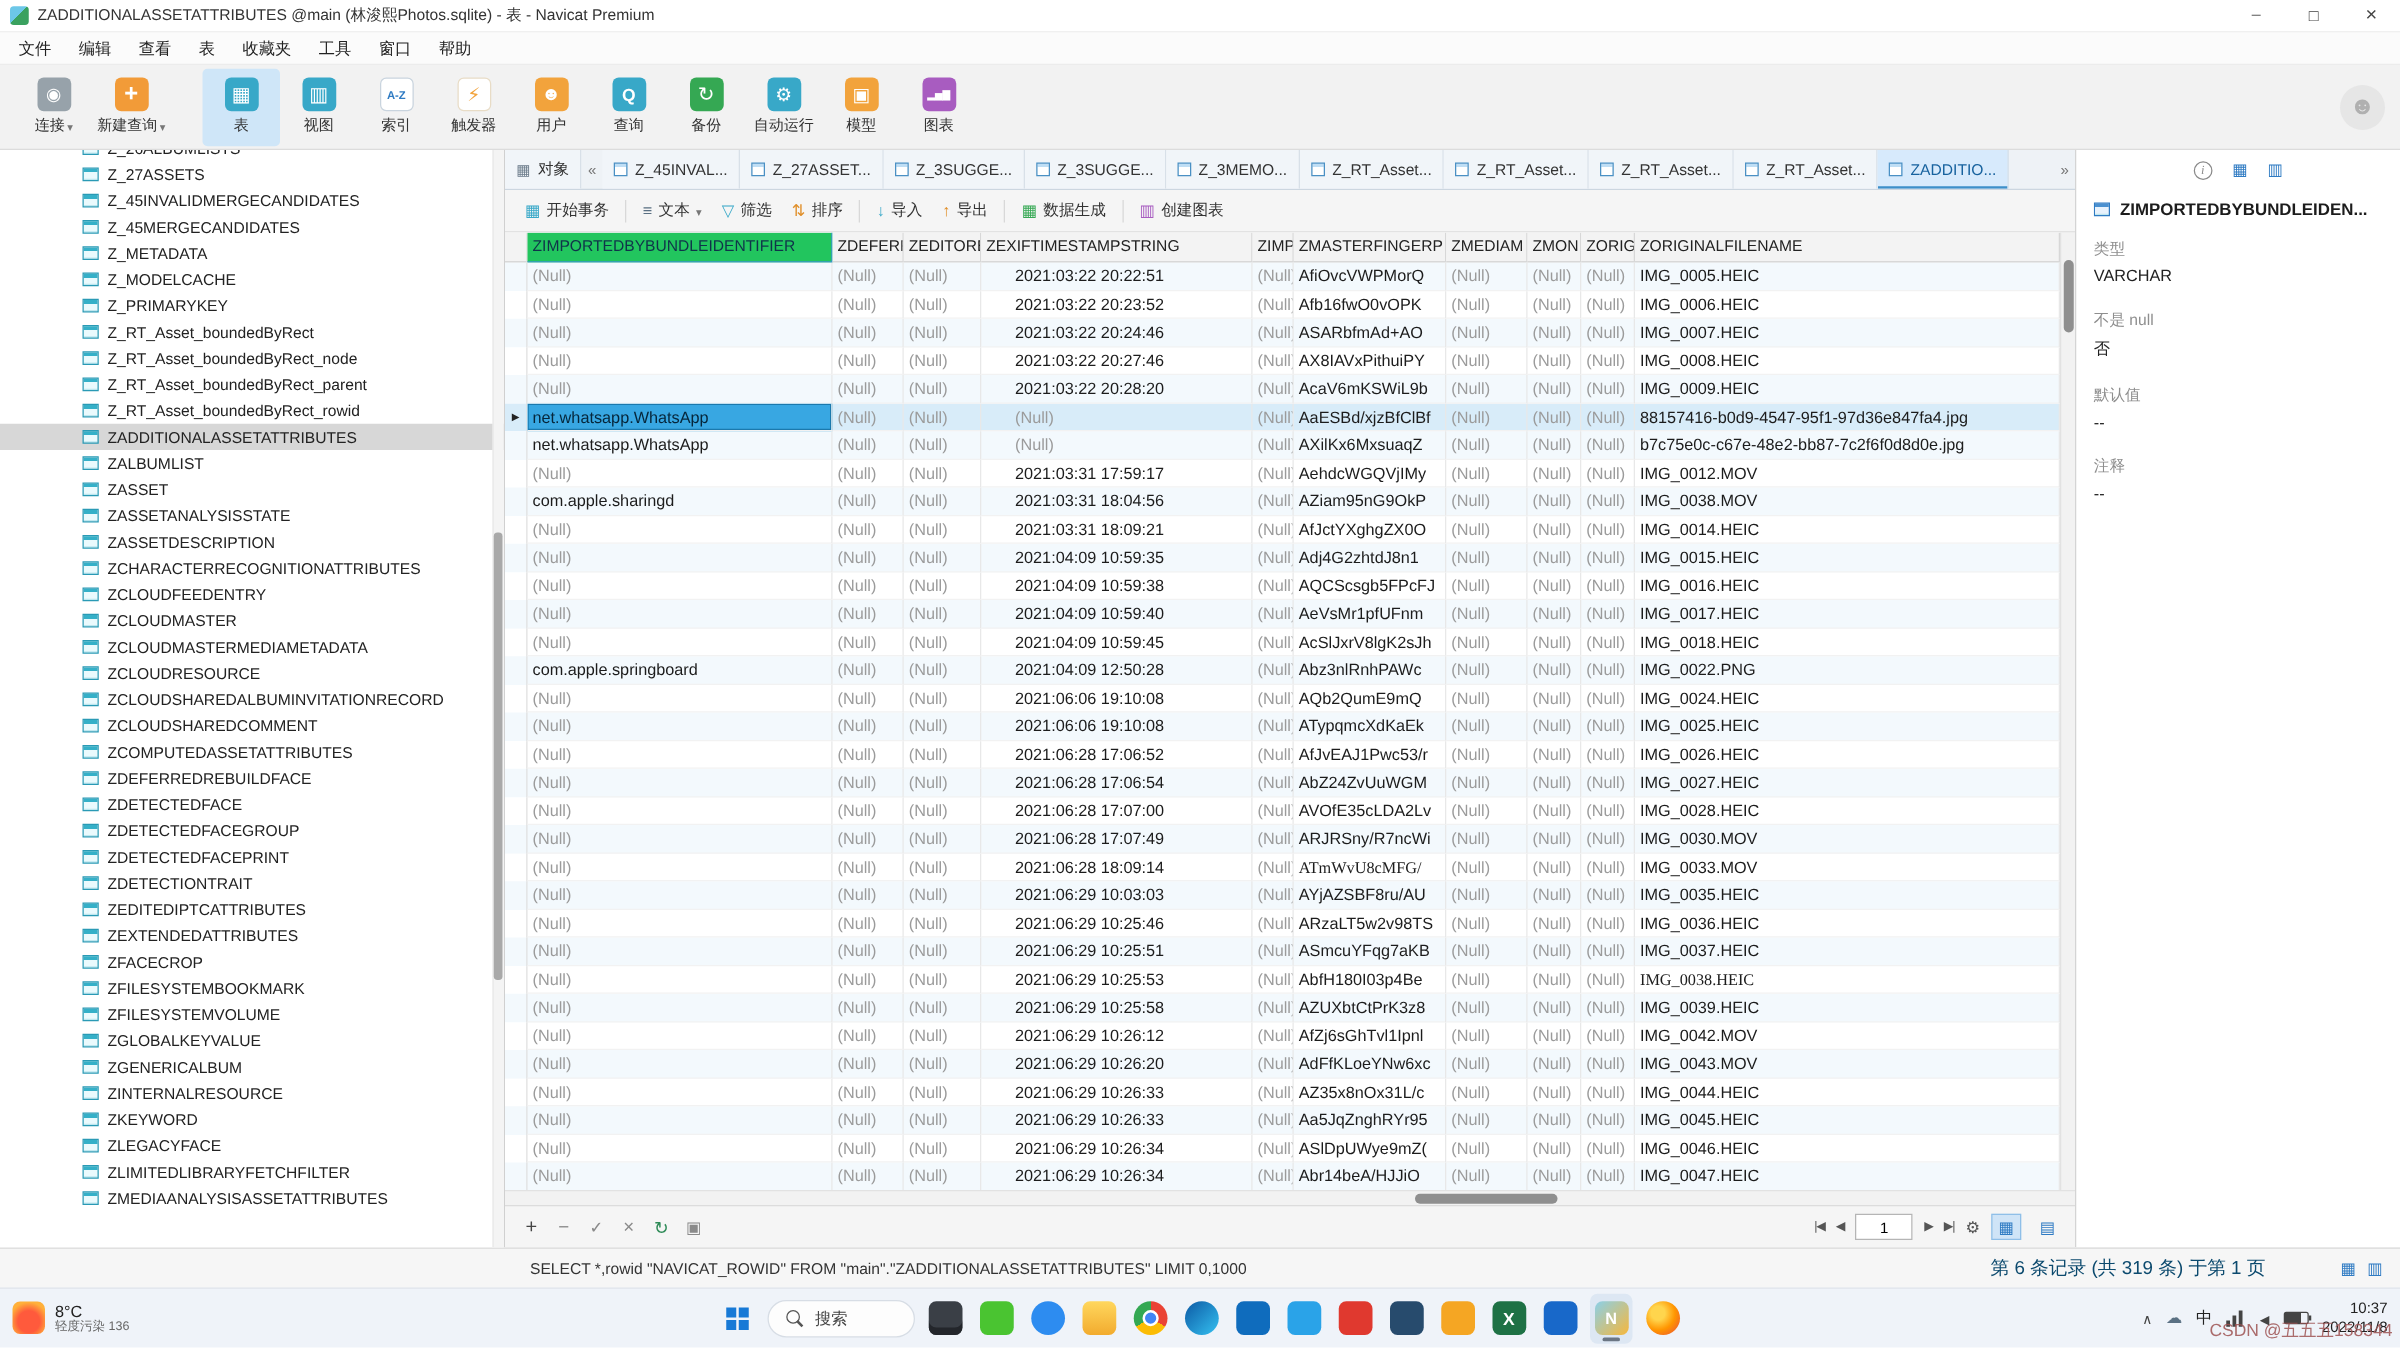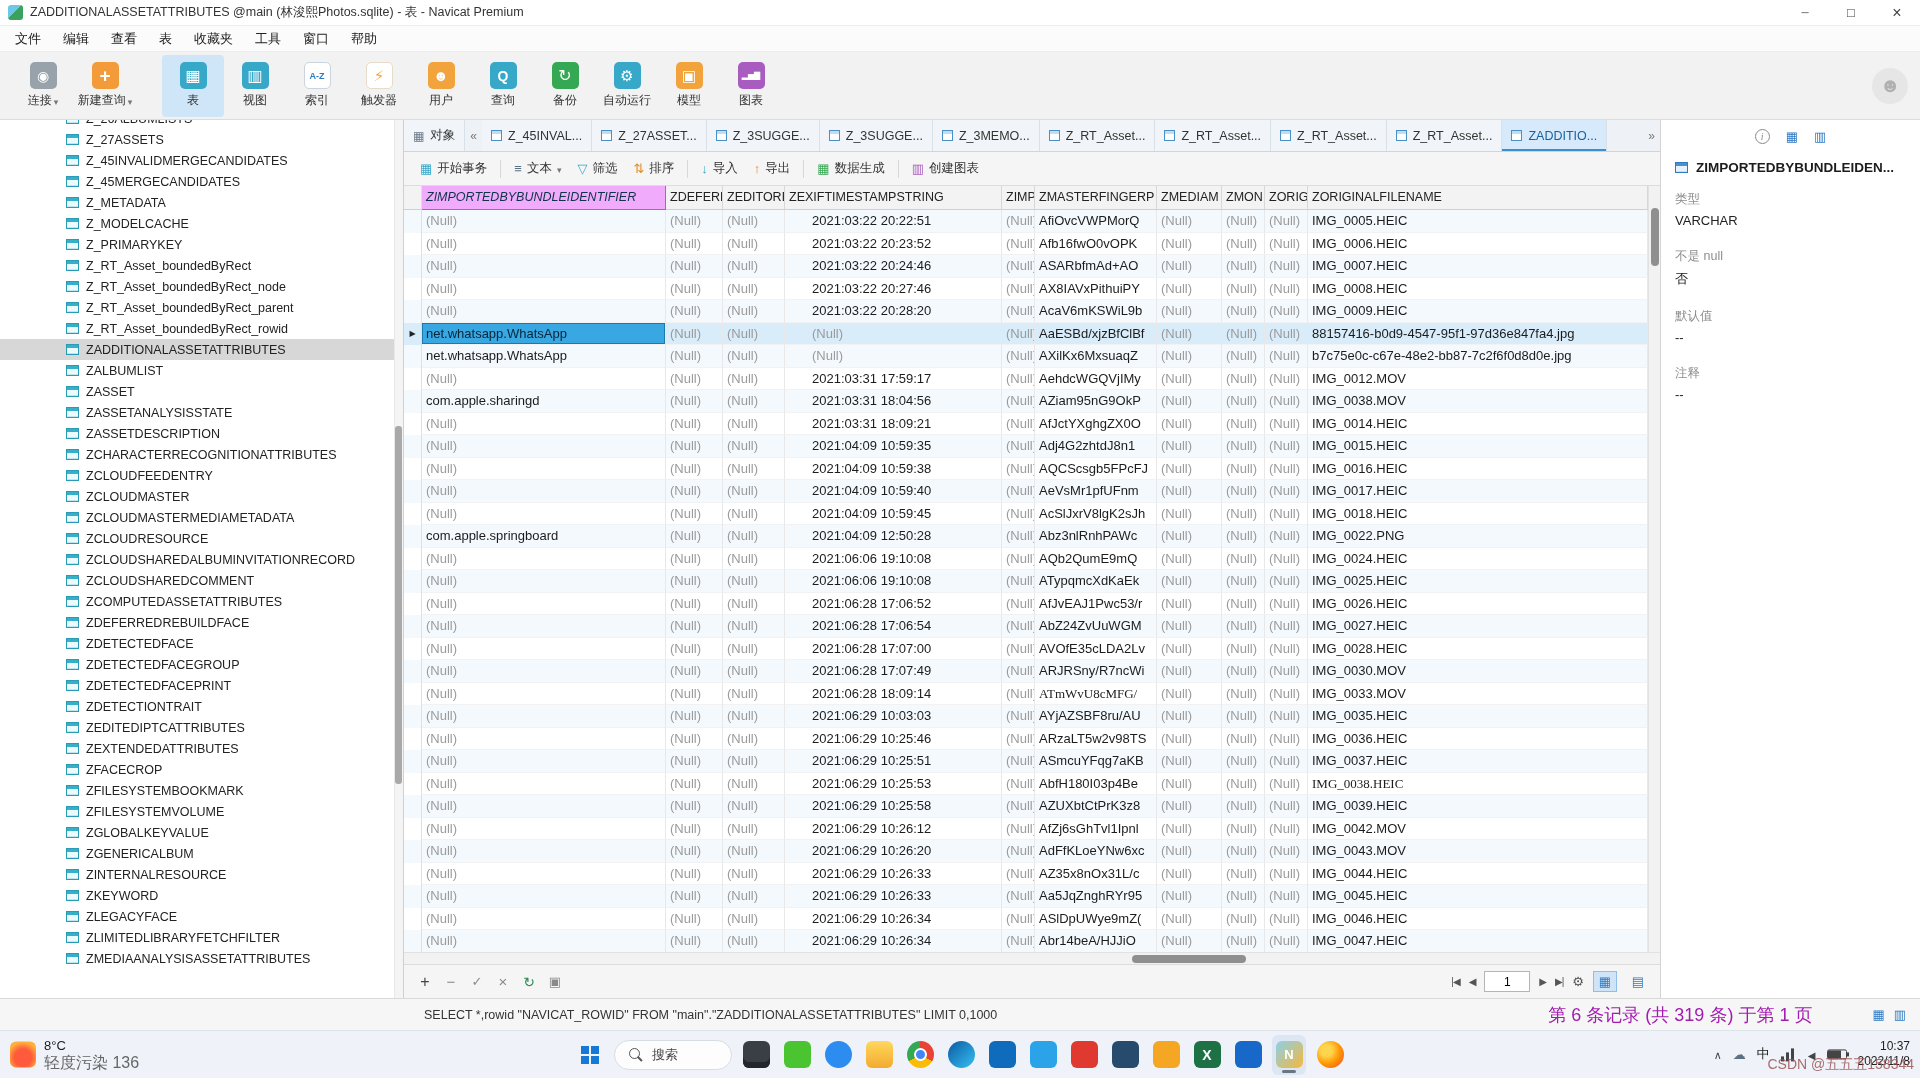--- a/index.html
+++ b/index.html
@@ -77,21 +77,21 @@
 .sort-icon{color:#e08f2a;} .sort-icon::before{content:"⇅";}
 .import-icon{color:#38a8c8;font-weight:bold;} .import-icon::before{content:"↓";}
 .export-icon{color:#e08f2a;font-weight:bold;} .export-icon::before{content:"↑";}
 .data-generation-icon{color:#35a853;} .data-generation-icon::before{content:"▦";}
 .create-chart-icon{color:#a85cc0;} .create-chart-icon::before{content:"▥";}
 
 .gridzone{flex:1;display:flex;overflow:hidden;}
 .gridcols{flex:1;display:flex;flex-direction:column;overflow:hidden;background:#fff;}
 .g-hrow{height:24px;flex:0 0 auto;display:flex;background:#f3f3f3;}
 .g-hcell{height:24px;line-height:23px;padding:0 4px;font-size:12.5px;color:#222;border-right:1px solid #d7d7d7;border-bottom:1px solid #cfcfcf;white-space:nowrap;overflow:hidden;background:#f3f3f3;}
-.g-hcell.selcol{background:#f0abfc;border-color:#3b97cc;color:#10334a;font-style:italic;}
+.g-hcell.selcol{background:#22c55e;border-color:#3b97cc;color:#10334a;}
 .g-gutter{width:18px;flex:0 0 auto;border-right:1px solid #e0e0e0;display:flex;align-items:center;justify-content:center;}
 .g-gutter.h{background:#f3f3f3;border-bottom:1px solid #cfcfcf;}
 .g-gutter.mark::before{content:"▶";font-size:8px;color:#222;}
 .g-body{flex:1;overflow:hidden;}
 .g-row{height:22.5px;display:flex;background:#fff;}
 .g-row.alt{background:#f3f9fd;}
 .g-row.selrow{background:#d8ecf9;}
 .g-cell{height:22.5px;line-height:22px;padding:0 4px;font-size:13px;color:#1c1c1c;border-right:1px solid #e8e8e8;border-bottom:1px solid #f2f2f2;white-space:nowrap;overflow:hidden;}
 .g-cell.nul{color:#9b9b9b;}
 .g-cell.ctime{padding-left:27px;}
@@ -126,29 +126,29 @@
 .info-ico{width:15px;height:15px;border:1px solid #8a8a8a;border-radius:50%;color:#8a8a8a;font-size:10px;display:flex;align-items:center;justify-content:center;}
 .info-ico::before{content:"i";font-style:italic;font-family:"Liberation Serif",serif;}
 .rp-tgl::before{content:"▦";} .rp-tgl2::before{content:"▥";}
 .rp-header{display:flex;align-items:center;gap:8px;font-weight:bold;font-size:13.5px;color:#1c1c1c;margin:8px 0 16px;white-space:nowrap;overflow:hidden;}
 .rp-field{margin-bottom:20px;}
 .rp-label{color:#8e8e8e;font-size:12.5px;margin-bottom:5px;}
 .rp-value{color:#222;font-size:13px;}
 
 .statusbar{height:32px;flex:0 0 auto;display:flex;align-items:center;background:#f6f6f6;border-top:1px solid #d9d9d9;padding-left:424px;}
 .sql{font-size:12.5px;color:#333;white-space:nowrap;overflow:hidden;}
-.rec{margin-left:auto;font-size:18px;color:#a21caf;white-space:nowrap;}
+.rec{margin-left:auto;font-size:15px;color:#0c4a6e;white-space:nowrap;}
 .sb-icons{display:flex;gap:9px;color:#2f7bc3;margin:0 14px 0 60px;font-size:13px;}
 .sbi.a::before{content:"▦";} .sbi.b::before{content:"▥";}
 
 .taskbar{height:48px;position:relative;background:#eff3f9;border-top:1px solid #dfe3ea;}
 .weather{position:absolute;left:10px;top:50%;transform:translateY(-50%);display:flex;align-items:center;gap:8px;}
 .weather-ico{width:26px;height:26px;border-radius:6px;background:radial-gradient(circle at 50% 62%,#ff5a3c 0 42%,#ffb03a 75%);}
 .weather-temp{font-size:13px;color:#222;line-height:1.2;}
-.weather-aqi{font-size:16px;color:#666;line-height:1.2;}
+.weather-aqi{font-size:10px;color:#666;line-height:1.2;}
 .tb-center{position:absolute;left:50%;top:50%;transform:translate(-50%,-50%);display:flex;align-items:center;gap:7px;}
 .tb-slot{width:34px;height:40px;display:flex;flex-direction:column;align-items:center;justify-content:center;border-radius:6px;position:relative;}
 .tb-slot.active{background:#dde7f3;}
 .tb-slot.active::after{content:"";position:absolute;bottom:2px;width:14px;height:3px;border-radius:2px;background:#6b7684;}
 .start-ico{width:18px;height:18px;background:linear-gradient(#1779d6,#1779d6) left top,linear-gradient(#1779d6,#1779d6) right top,linear-gradient(#1779d6,#1779d6) left bottom,linear-gradient(#1779d6,#1779d6) right bottom;background-size:8px 8px;background-repeat:no-repeat;}
 .search-pill{height:30px;border-radius:15px;background:#fdfdfd;border:1px solid #d7dde5;display:flex;align-items:center;gap:9px;padding:0 14px;font-size:13px;color:#444;min-width:118px;}
 .search-ico{width:14px;height:14px;position:relative;}
 .search-ico::before{content:"";position:absolute;width:9px;height:9px;border:1.5px solid #555;border-radius:50%;left:0;top:0;}
 .search-ico::after{content:"";position:absolute;width:6px;height:1.5px;background:#555;transform:rotate(45deg);right:0;bottom:2px;}
 #tb-apps{display:flex;align-items:center;gap:7px;}

